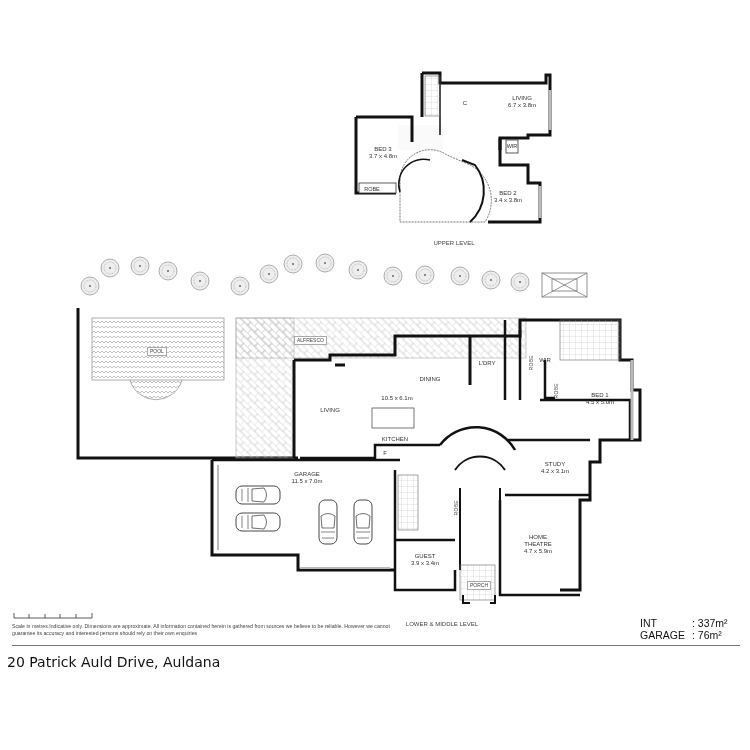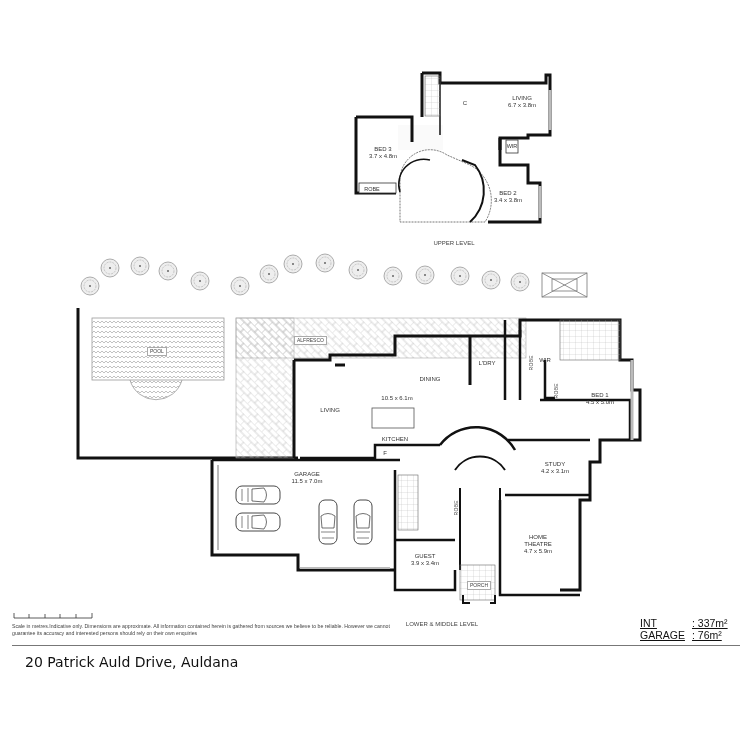--- a/index.html
+++ b/index.html
@@ -5,23 +5,23 @@
   html,body{margin:0;padding:0;background:#fff;}
   body{width:750px;height:750px;position:relative;overflow:hidden;font-family:"Liberation Sans",sans-serif;color:#222;}
   svg.plan{position:absolute;left:0;top:0;}
   .lbl{position:absolute;font-family:"Liberation Sans",sans-serif;font-size:6px;color:#333;text-align:center;line-height:7px;white-space:nowrap;transform:translateX(-50%);}
   .lbl .dim{display:block;}
   .tag{position:absolute;font-size:5px;color:#444;background:#fff;border:1px solid #aaa;padding:0 2px;line-height:7px;white-space:nowrap;}
   .vtag{position:absolute;font-size:5px;color:#444;writing-mode:vertical-rl;transform:rotate(180deg);letter-spacing:0.3px;}
   .level{position:absolute;font-size:6px;color:#444;transform:translateX(-50%);white-space:nowrap;}
   .disclaimer{position:absolute;left:12px;top:623px;width:380px;font-size:5.2px;line-height:7px;color:#444;}
   .rule{position:absolute;height:1px;background:#777;}
-  .address{position:absolute;left:25px;top:654px;font-family:"DejaVu Sans",sans-serif;font-size:14px;color:#111;}
+  .address{position:absolute;left:7px;top:654px;font-family:"DejaVu Sans",sans-serif;font-size:14px;color:#111;}
   .areas{position:absolute;left:640px;top:617px;font-size:10.5px;color:#111;line-height:12px;}
-  .areas .row{display:flex;text-decoration:underline;}
+  .areas .row{display:flex;}
   .areas .k{width:52px;}
 </style>
 </head>
 <body>
 
 <svg class="plan" width="750" height="750" viewBox="0 0 750 750">
   <defs>
     <pattern id="wave" width="8" height="5" patternUnits="userSpaceOnUse">
       <path d="M0 3 L2 1 L4 3 L6 1 L8 3" fill="none" stroke="#999" stroke-width="0.6"></path>
     </pattern>

